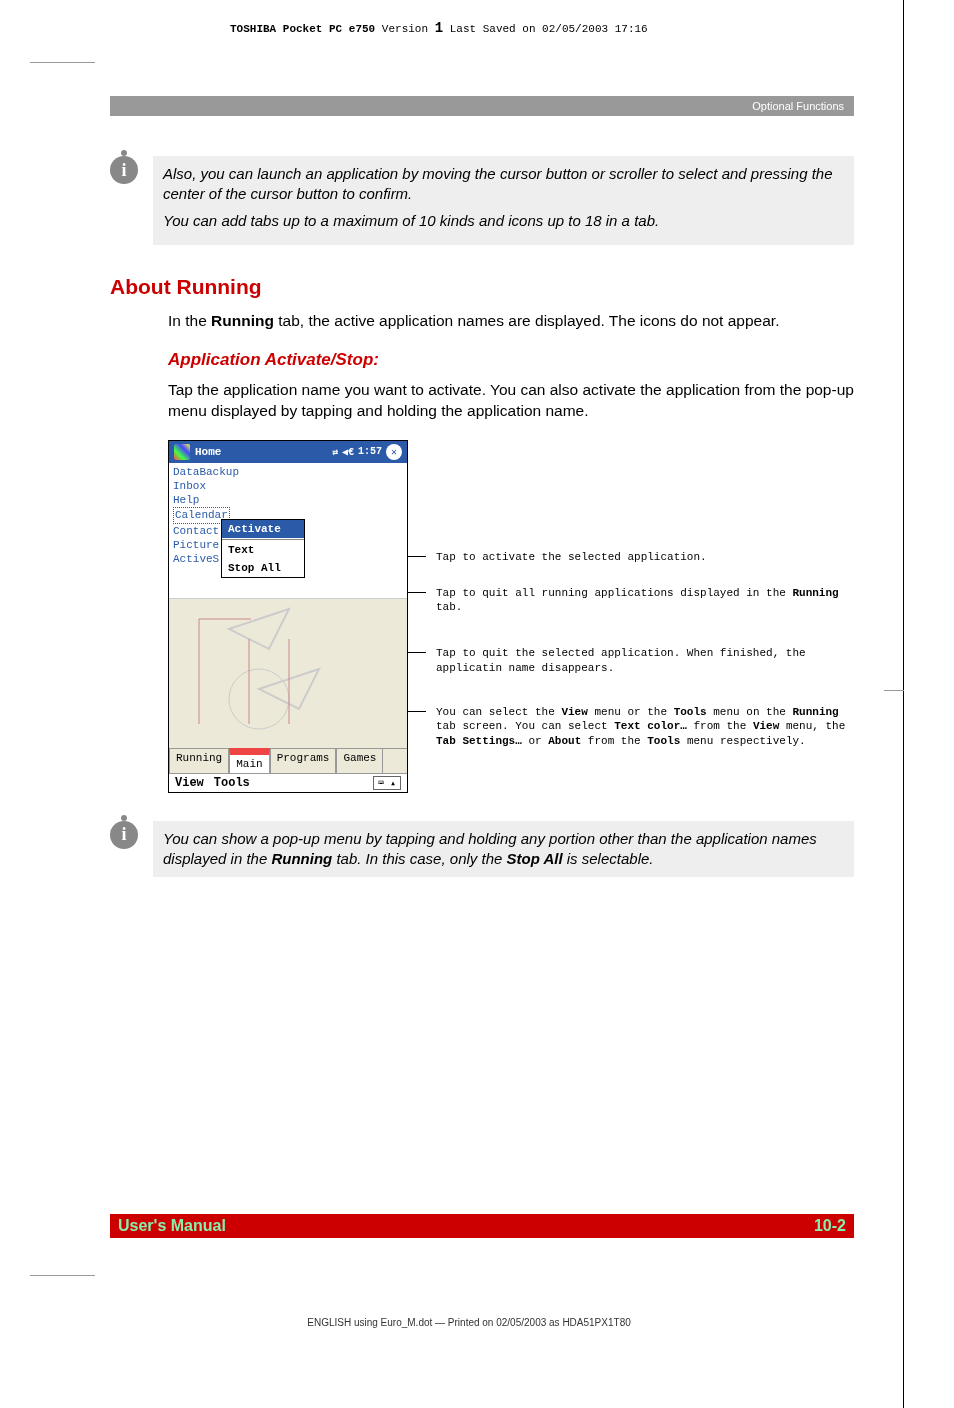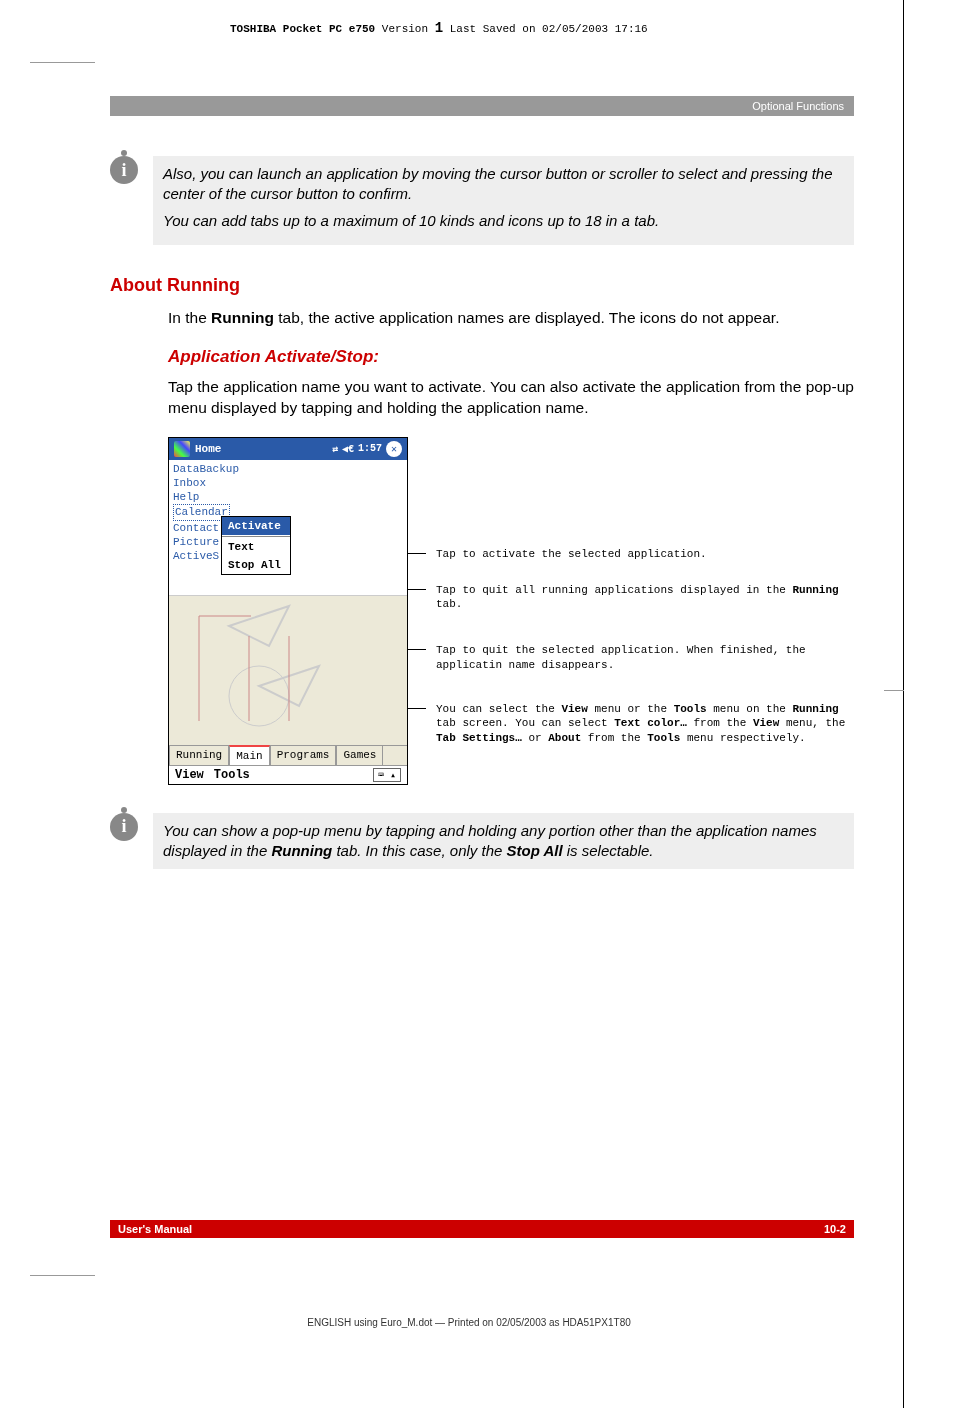--- a/index.html
+++ b/index.html
@@ -62,21 +62,21 @@
     background: #eee;
     padding: 8px 10px;
     font-style: italic;
     font-size: 15px;
     line-height: 1.35;
     flex: 1;
   }
   .info-text p { margin-bottom: 6px; }
   .h1 {
     color: #c00;
-    font-size: 18px;
+    font-size: 21px;
     font-weight: bold;
     margin: 0 0 12px 0;
   }
   .indent {
     margin-left: 58px;
   }
   .body-text {
     font-size: 15.5px;
     line-height: 1.35;
     margin-bottom: 18px;
@@ -125,21 +125,21 @@
     position: relative;
     min-height: 135px;
   }
   .applist div { line-height: 1.3; }
   .sel-dash { border: 1px dotted #2a5aa8; display: inline-block; padding: 0 1px; }
   .popup {
     position: absolute;
     top: 56px; left: 52px;
     background: #fff;
     border: 1px solid #000;
-    width: 70px;
+    width: 84px;
     font-size: 11px;
     color: #000;
   }
   .popup .pitem { padding: 2px 6px; font-weight: bold; }
   .popup .pitem.active { background: #2a5aa8; color: #fff; }
   .popup hr { border: none; border-top: 1px solid #888; margin: 1px 0; }
   .canvas {
     height: 150px;
     background: #ece9d8;
     position: relative;
@@ -151,21 +151,21 @@
     border-top: 1px solid #999;
     font-size: 11px;
   }
   .tab {
     padding: 3px 6px;
     border: 1px solid #999;
     border-bottom: none;
     margin-top: -1px;
     background: #ece9d8;
   }
-  .tab.active { background: #fff; border-top: 2px solid #ef4444; }
+  .tab.active { background: #fff; border-top: 7px solid #ef4444; }
   .menubar {
     display: flex;
     align-items: center;
     padding: 2px 6px;
     font-weight: bold;
     font-size: 12px;
     gap: 10px;
     border-top: 1px solid #999;
   }
   .menubar .kb {
@@ -196,23 +196,23 @@
     border-top: 1px solid #000;
   }
   .callout b { font-weight: bold; }
 
   .footer-bar {
     position: absolute;
     bottom: 170px;
     left: 110px;
     right: 100px;
     background: #c00;
-    color: #ffffff;
-    display: flex;
-    font-size: 11px;
+    color: #86efac;
+    display: flex;
+    font-size: 16px;
     font-weight: bold;
     padding: 3px 8px;
   }
   .footer-bar .fr { margin-left: auto; }
   .bottom-print {
     position: absolute;
     bottom: 80px;
     left: 0; right: 16px;
     text-align: center;
     font-size: 10px;

